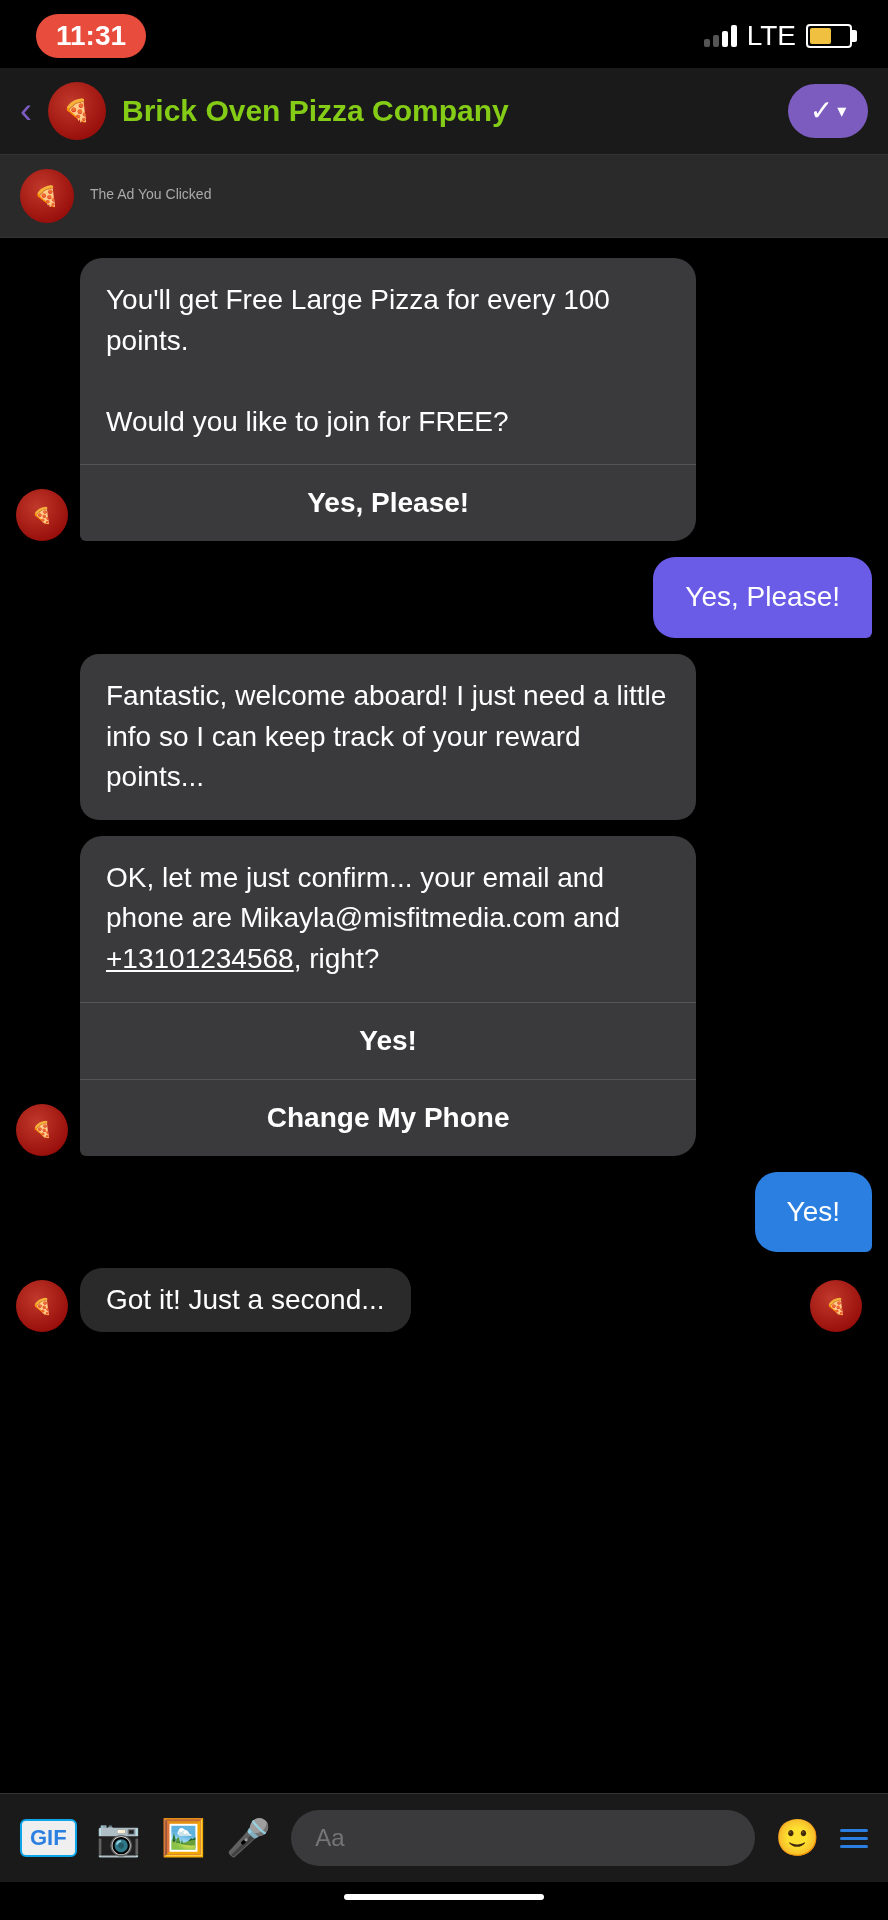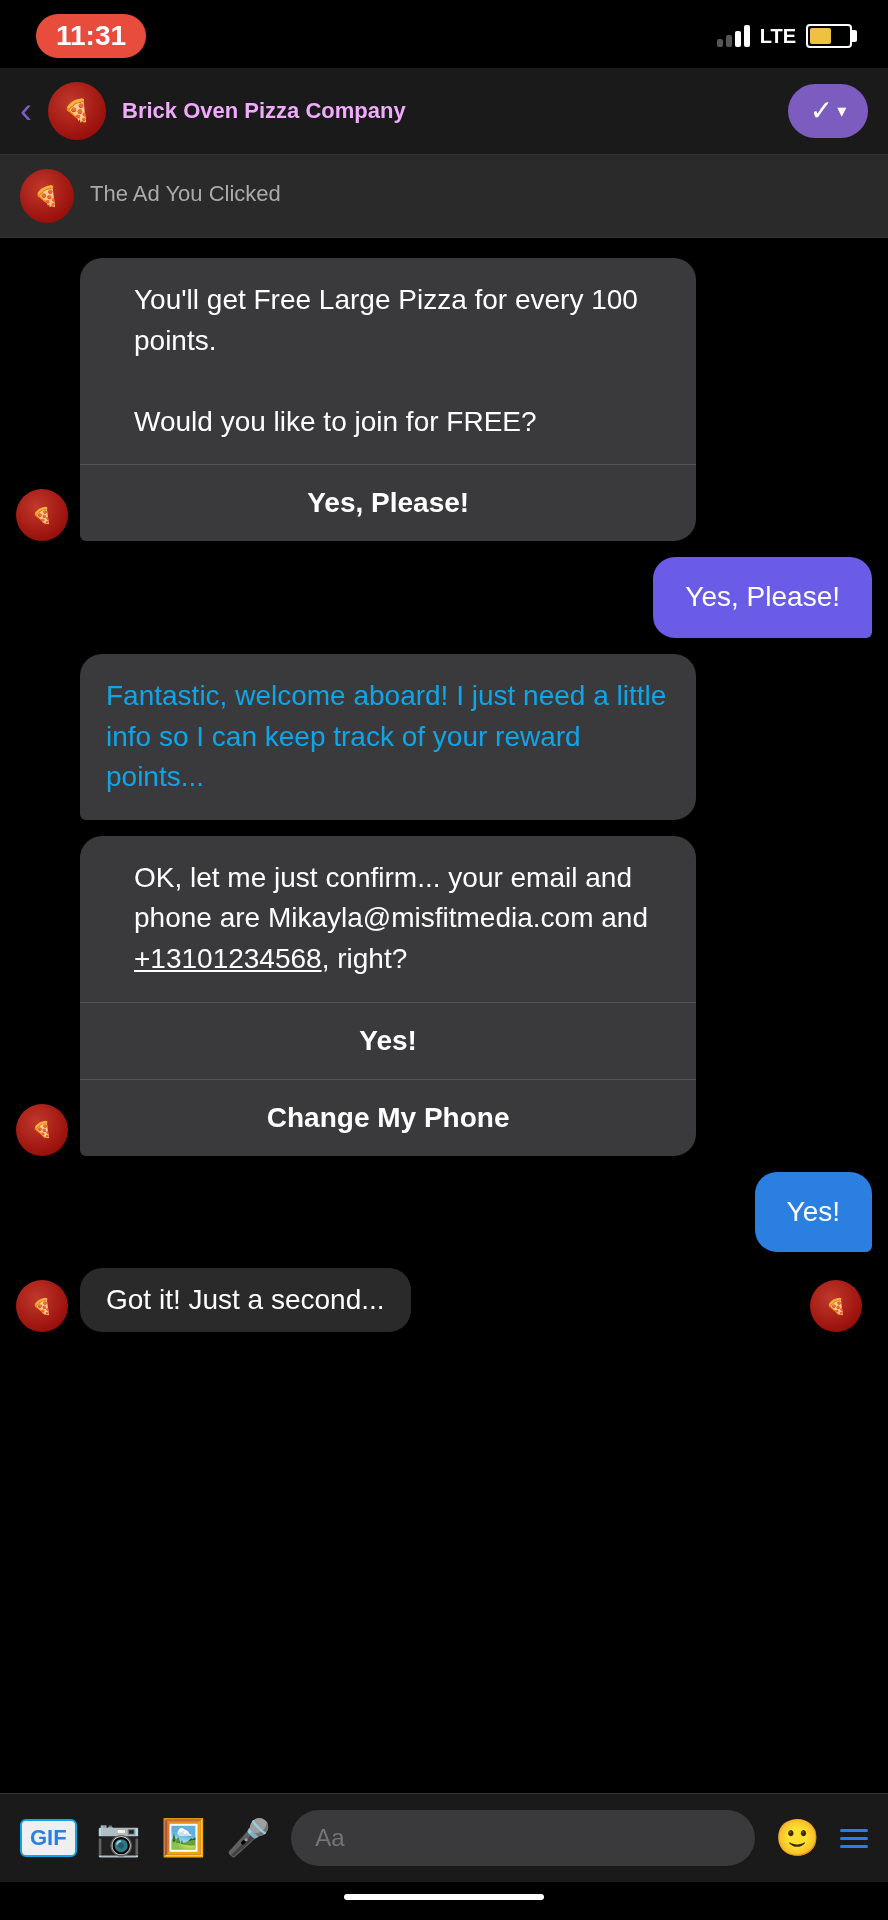--- a/index.html
+++ b/index.html
@@ -44,22 +44,22 @@
       height: 22px;
     }
     .signal-bar {
       background: #fff;
       width: 6px;
       border-radius: 2px;
     }
     .signal-bar.empty { background: #555; }
     .lte-text {
       color: #fff;
-      font-size: 20px;
-      font-weight: 700;
+      font-size: 28px;
+      font-weight: 400;
     }
     .battery {
       width: 46px;
       height: 24px;
       border: 2px solid #fff;
       border-radius: 4px;
       position: relative;
       display: flex;
       align-items: center;
       padding: 2px;
@@ -118,22 +118,22 @@
       align-items: center;
       justify-content: center;
     }
     .header-avatar-text {
       font-size: 22px;
       color: #FFD700;
       font-weight: 700;
     }
     .header-title {
       flex: 1;
-      color: #f0abfc;
-      font-size: 22px;
+      color: #84cc16;
+      font-size: 30px;
       font-weight: 700;
     }
     .check-btn {
       background: #7c5cbf;
       border-radius: 30px;
       width: 80px;
       height: 54px;
       display: flex;
       align-items: center;
       justify-content: center;
@@ -168,21 +168,21 @@
       display: flex;
       align-items: center;
       justify-content: center;
       flex-shrink: 0;
     }
     .ad-content {
       flex: 1;
     }
     .ad-title {
       color: #aaa;
-      font-size: 22px;
+      font-size: 14px;
       margin-bottom: 4px;
     }
     .ad-text {
       color: #ccc;
       font-size: 24px;
     }
 
     
     .chat-area {
       flex: 1;
@@ -227,22 +227,23 @@
 
     .bubble {
       max-width: 72%;
       border-radius: 22px;
       padding: 22px 26px;
       font-size: 28px;
       line-height: 1.45;
     }
     .bubble.bot {
       background: #3a3a3c;
-      color: #0ea5e9;
+      color: #ffffff;
       border-bottom-left-radius: 6px;
+      border-radius: 19px;
     }
     .bubble.user {
       background: #6b5ce7;
       color: #fff;
       border-bottom-right-radius: 6px;
       padding: 20px 32px;
     }
     .bubble.user-blue {
       background: #2b7fe0;
       color: #fff;
@@ -256,21 +257,20 @@
       border-radius: 22px;
       overflow: hidden;
       max-width: 72%;
       border-bottom-left-radius: 6px;
     }
     .bot-msg-text {
       padding: 22px 26px;
       color: #fff;
       font-size: 28px;
       line-height: 1.45;
-      margin-left: 28px;
     }
     .msg-button {
       display: block;
       width: 100%;
       padding: 22px 26px;
       background: transparent;
       border: none;
       color: #fff;
       font-size: 28px;
       font-weight: 600;

